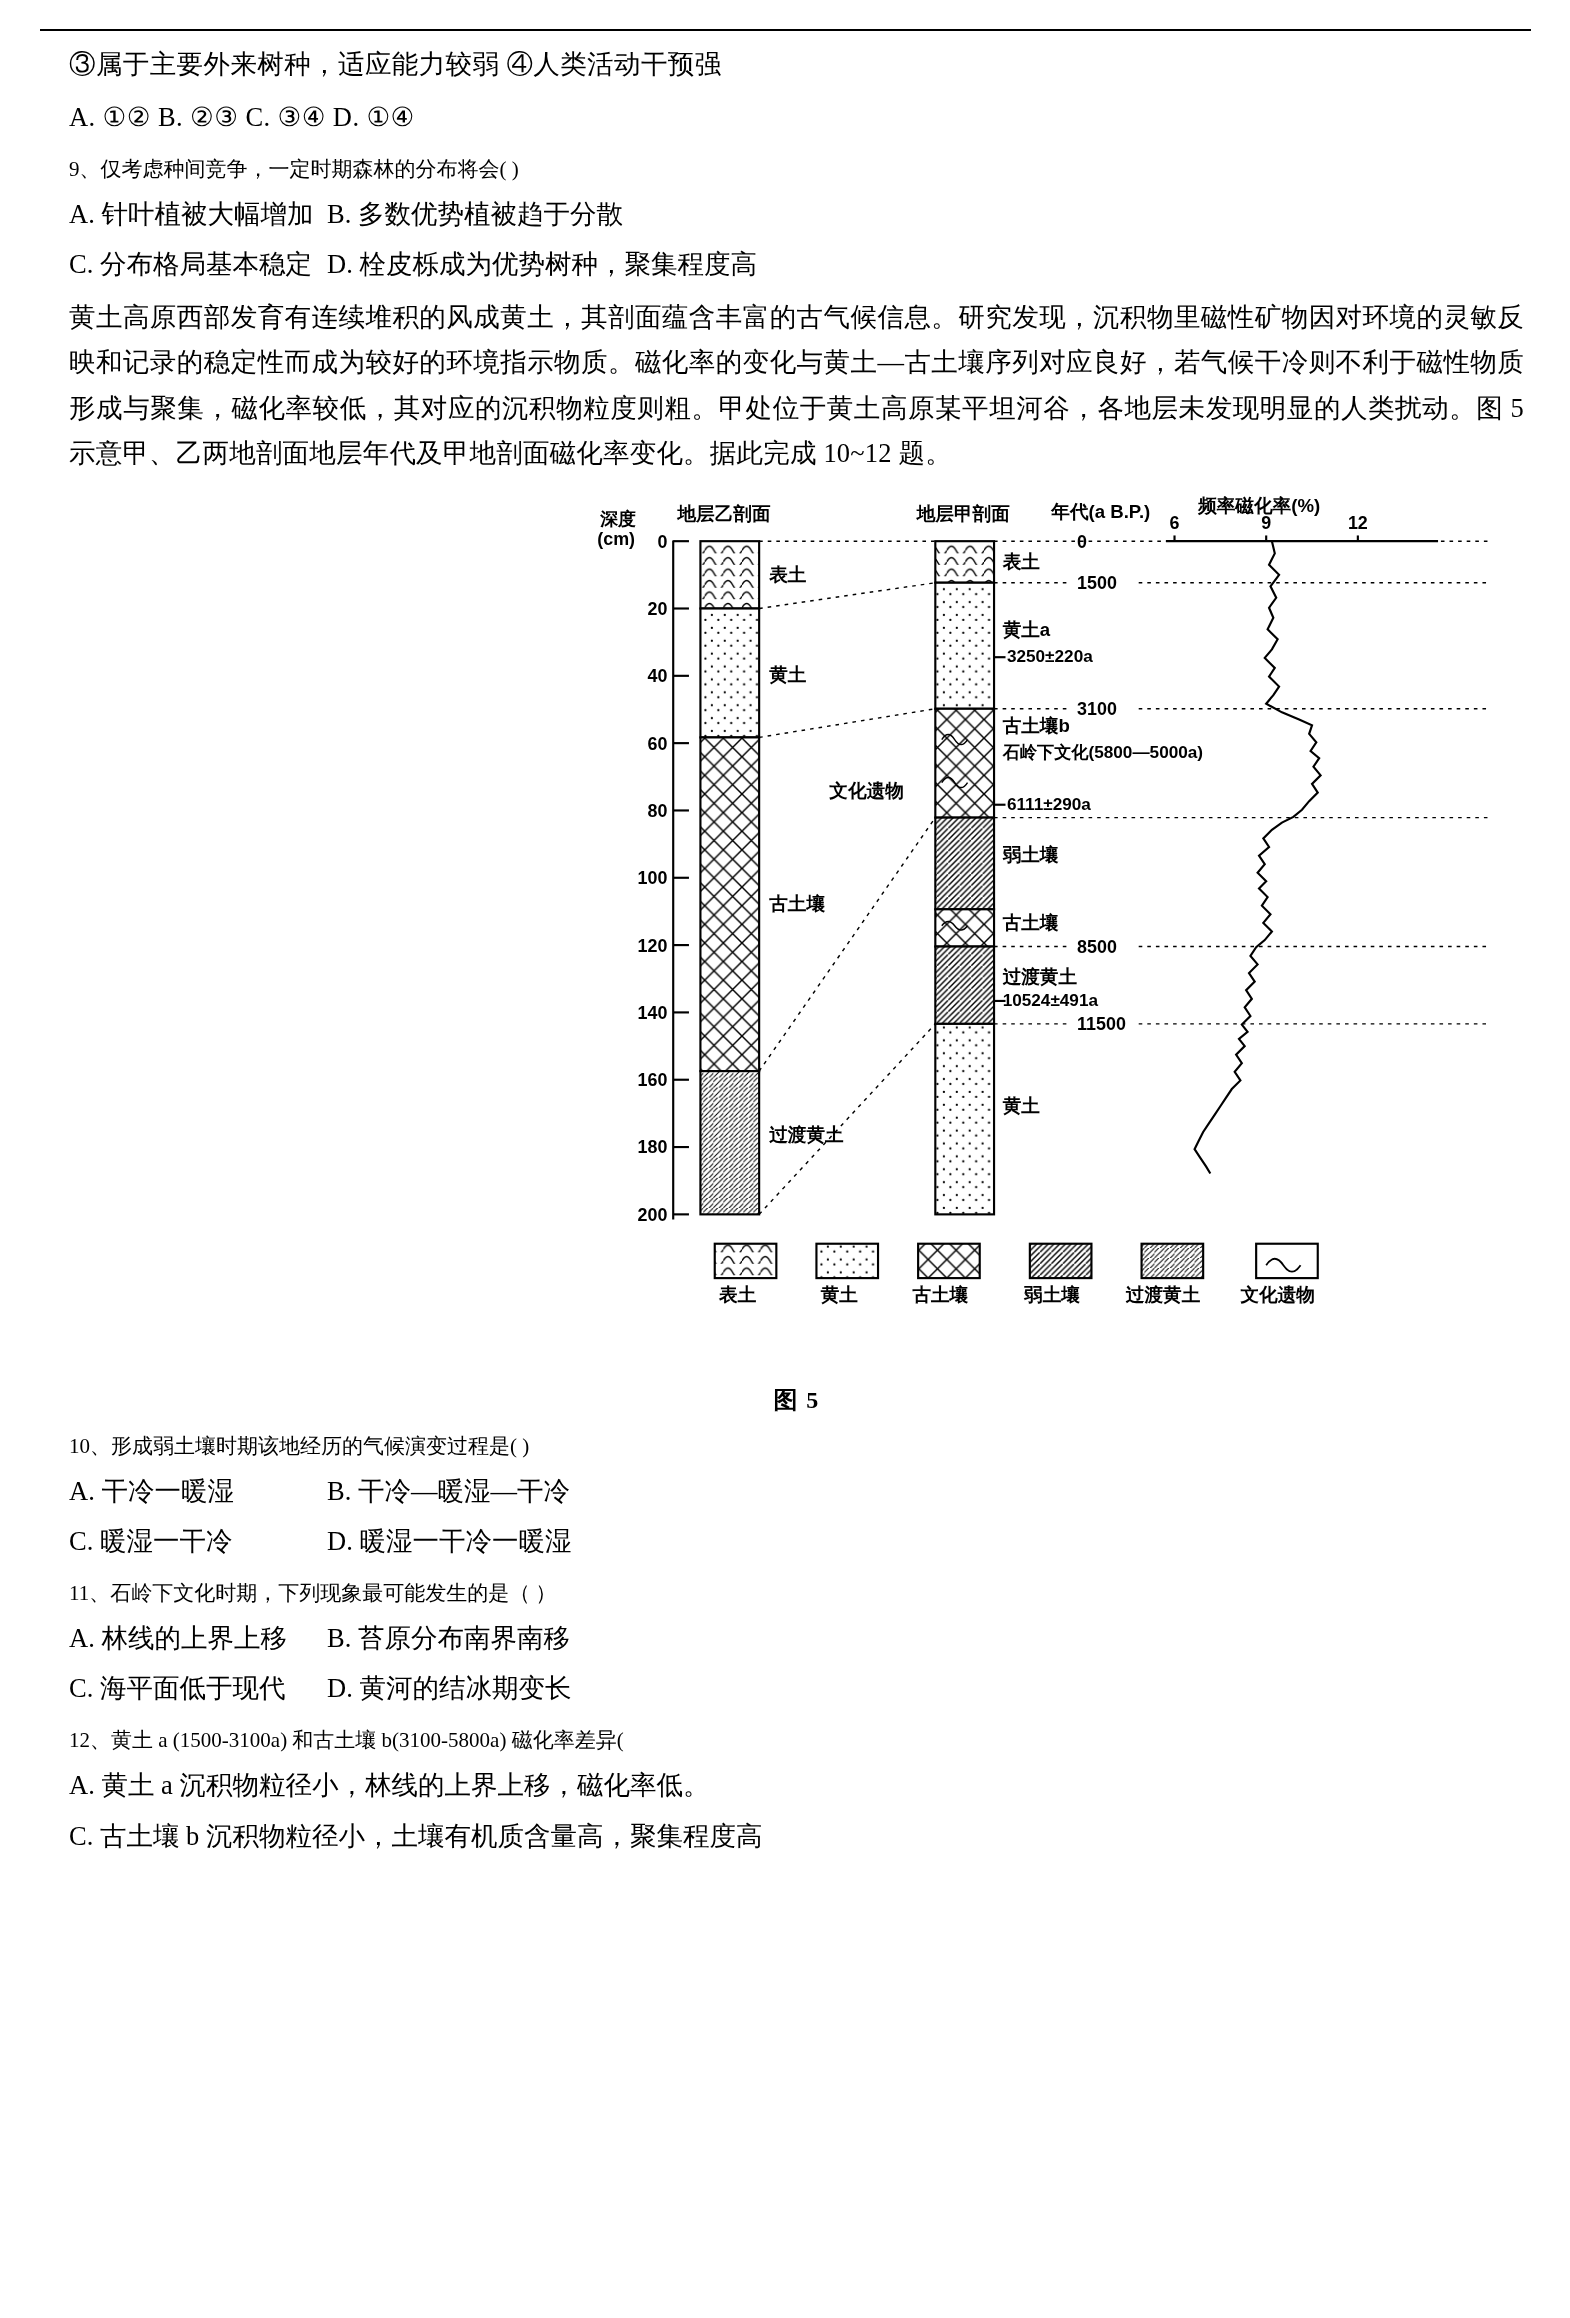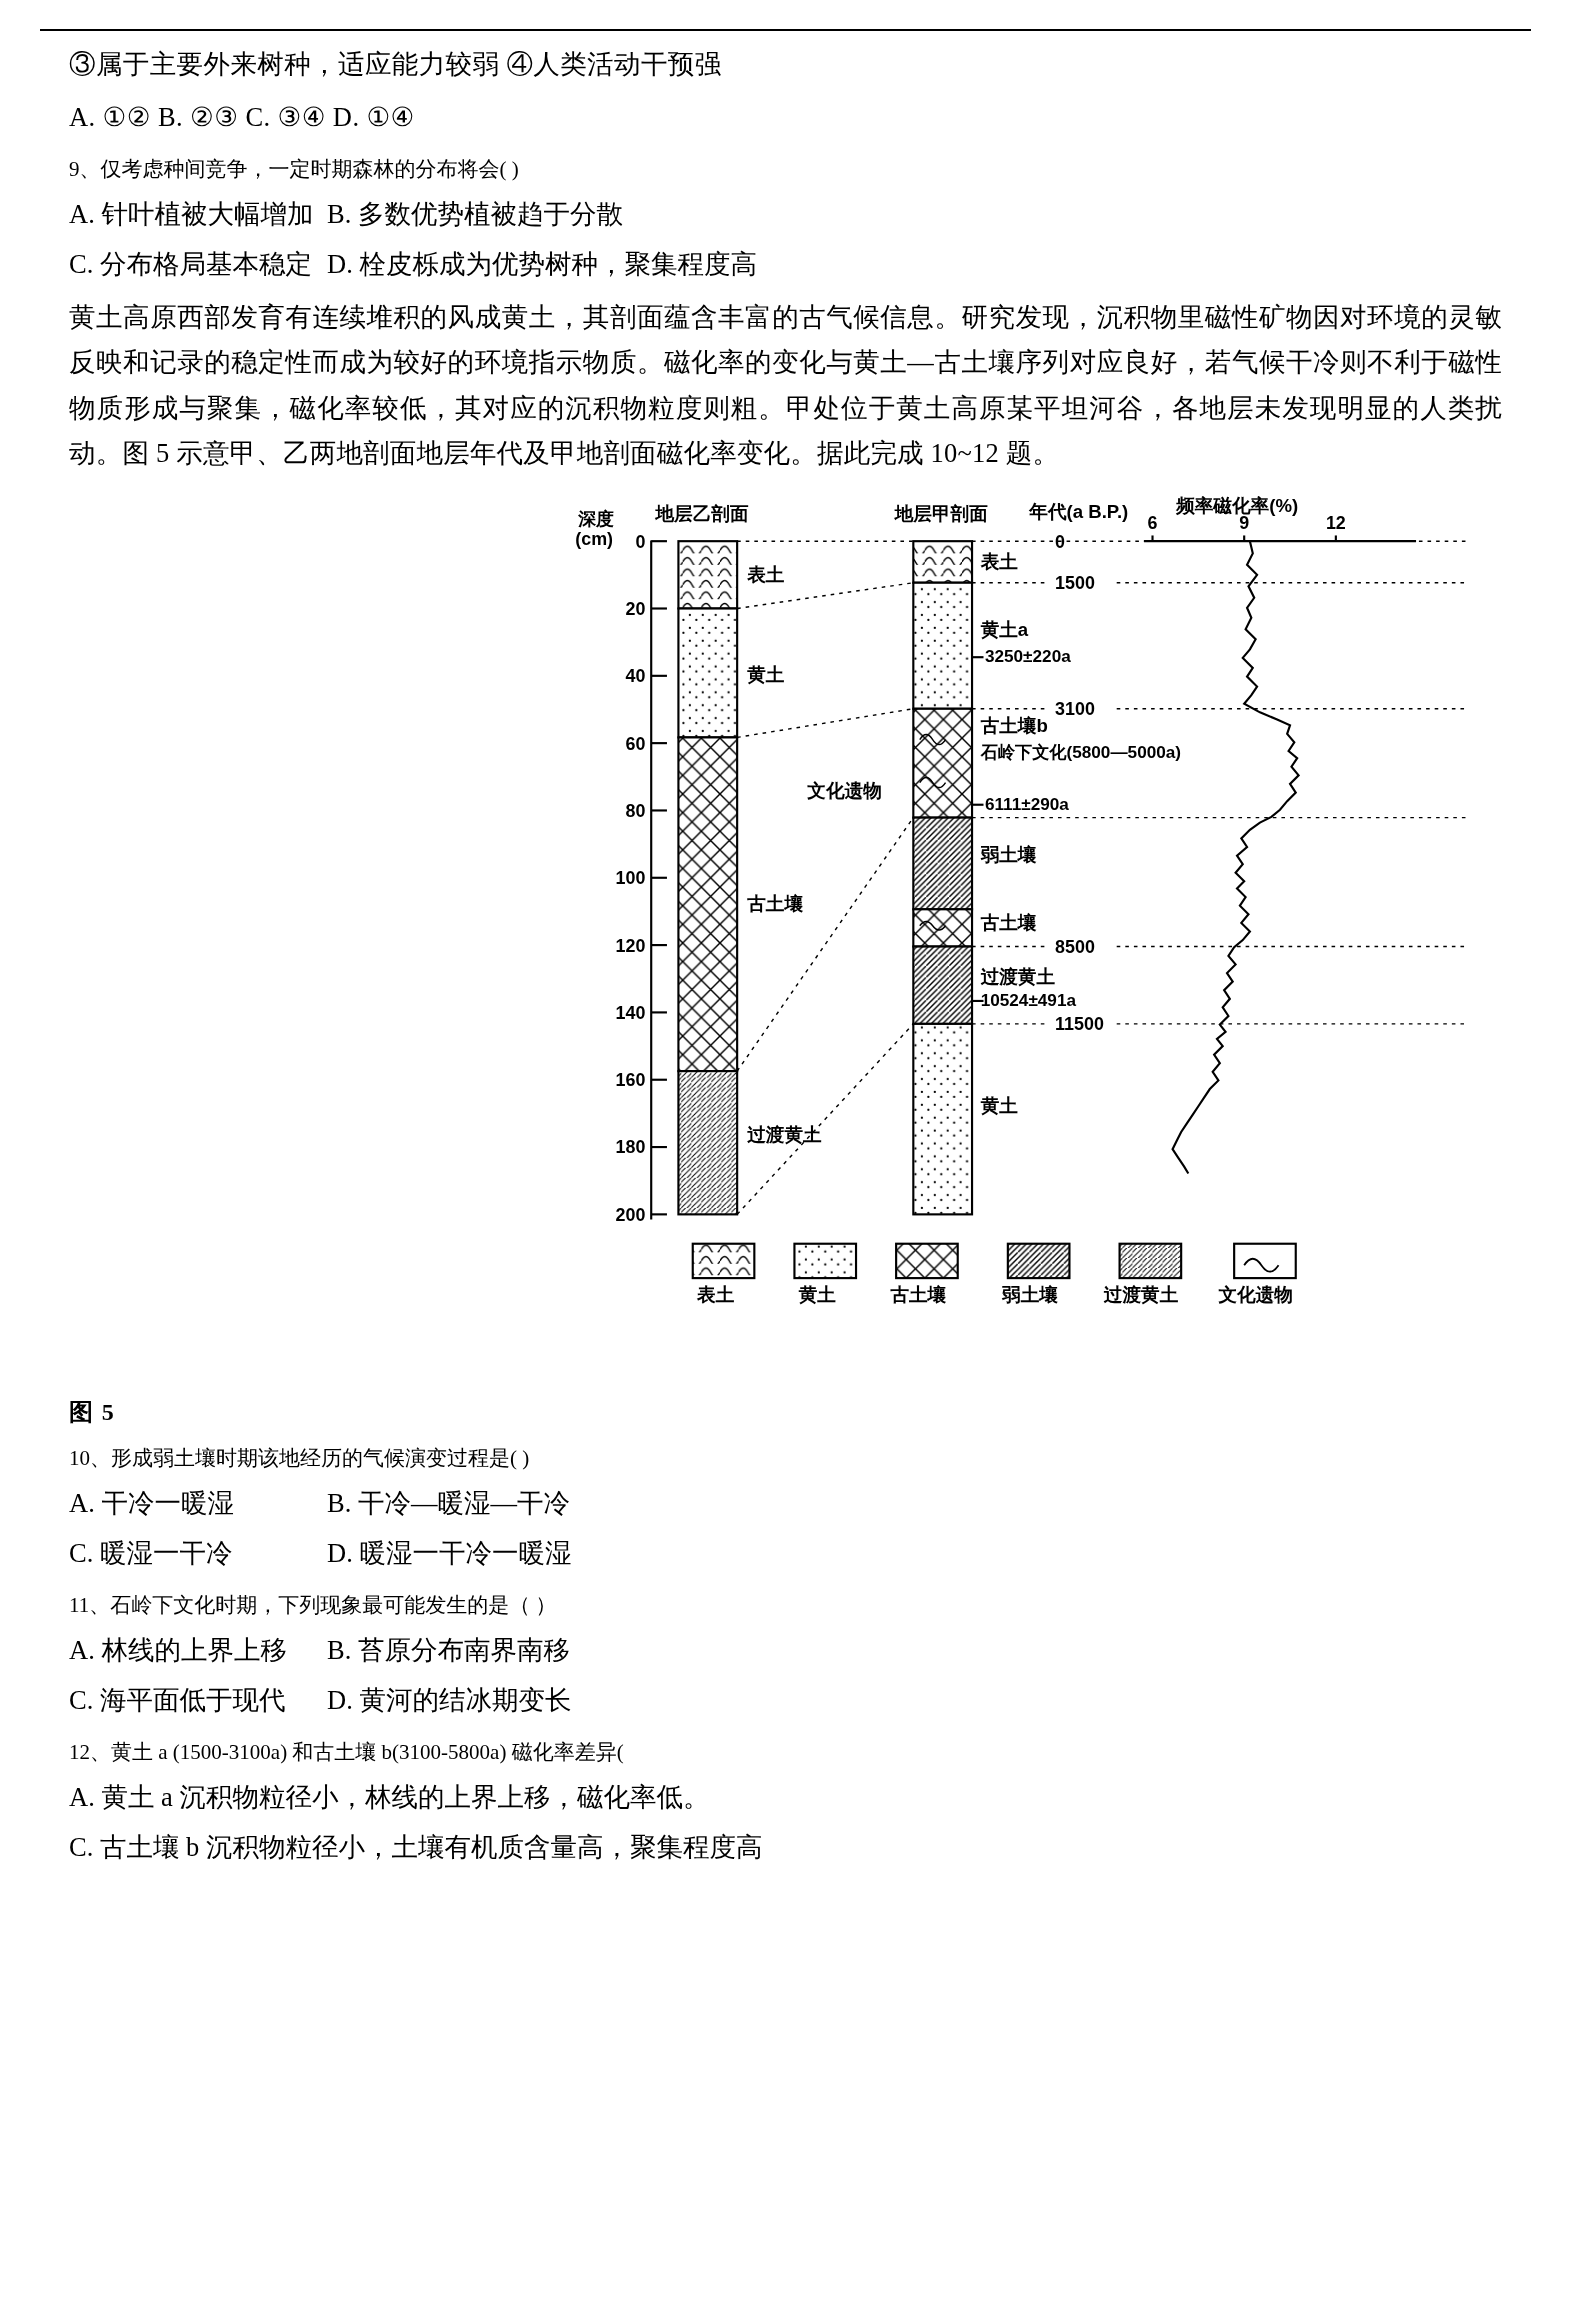--- a/index.html
+++ b/index.html
@@ -10,21 +10,21 @@
   body {
     width: 1571px;
     font-family: "Liberation Serif", "DejaVu Serif", serif;
     color: #000000;
   }
   .page {
     position: relative;
     width: 1571px;
     height: 2115px;
     box-sizing: border-box;
-    padding: 43px 69px 29px 69px;
+    padding: 43px 47px 29px 69px;
   }
   .rule-top {
     position: absolute;
     left: 40px;
     right: 40px;
     top: 29px;
     height: 2.1px;
     background: #000;
   }
   .line {
@@ -54,24 +54,24 @@
   .opts span.col {
     display: inline-block;
   }
   .w1 { width: 258px; }
   .figure-wrap {
     margin: 18.6px 0 7.2px 0;
     display: flex;
     justify-content: flex-end;
   }
   .figcap {
-    text-align: left;
+    text-align: center;
     font-size: 24px;
     font-weight: bold;
-    margin-top: 19px;
+    margin-top: 7px;
     letter-spacing: 1.4px;
   }
   svg text {
     font-family: "Liberation Sans", "DejaVu Sans", sans-serif;
   }
 </style>
 </head>
 <body>
 
 <div class="page">

